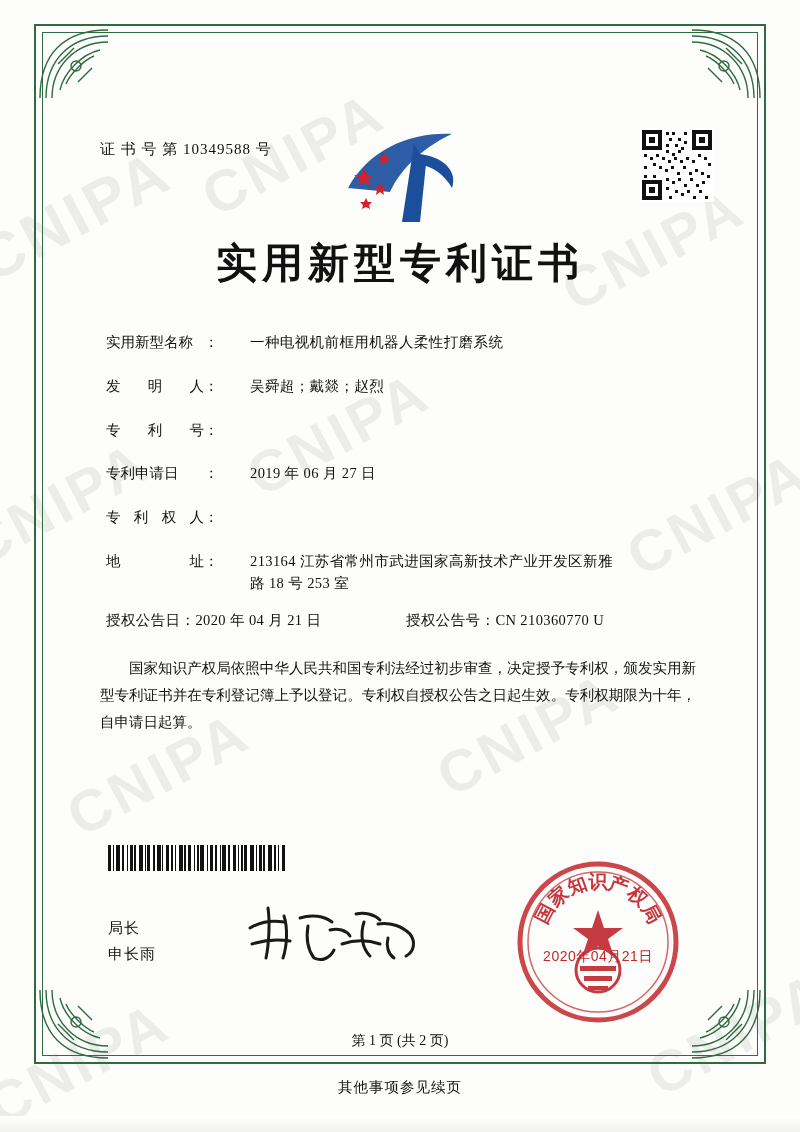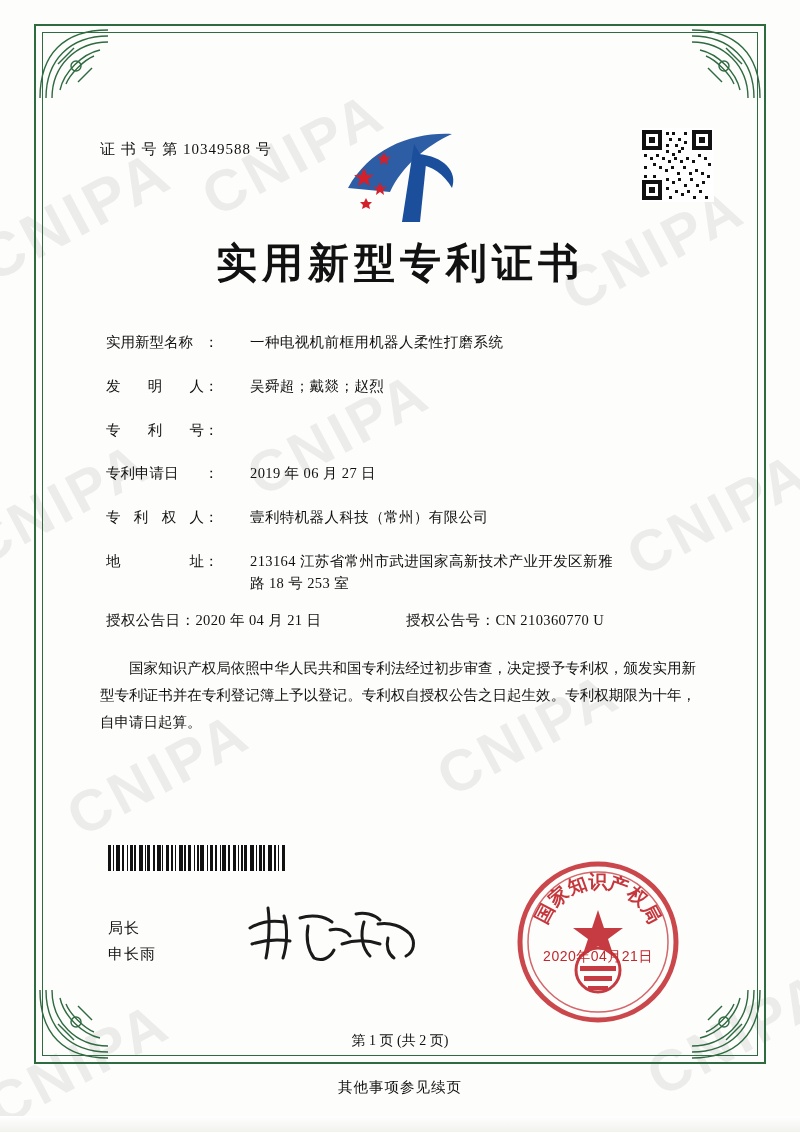--- a/index.html
+++ b/index.html
@@ -441,21 +441,20 @@
     </div>
 
     <div class="field-row">
       <div class="field-label spread">
         <span>专</span>
         <span>利</span>
         <span>权</span>
         <span>人</span>
       </div>
       <div class="field-colon">：</div>
-      <div class="field-value">壹利特机器人科技（常州）有限公司</div>
     </div>
 
     <div class="field-row" style="margin-bottom:16px;">
       <div class="field-label spread">
         <span>地</span>
         <span>址</span>
       </div>
       <div class="field-colon">：</div>
       <div class="field-value">
         <span>213164 江苏省常州市武进国家高新技术产业开发区新雅</span>

